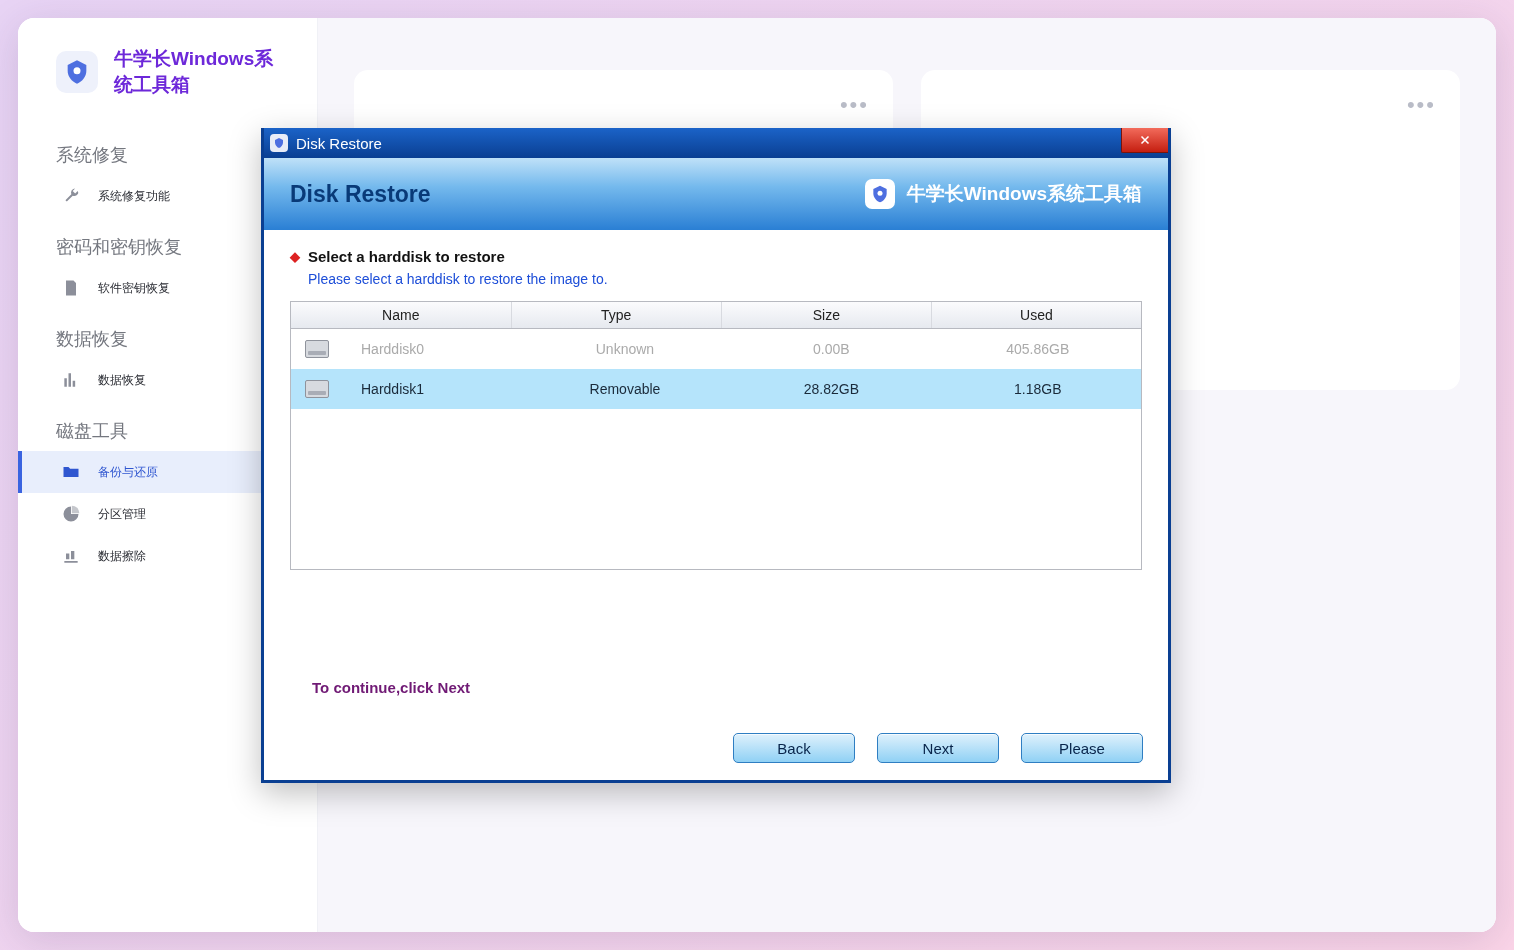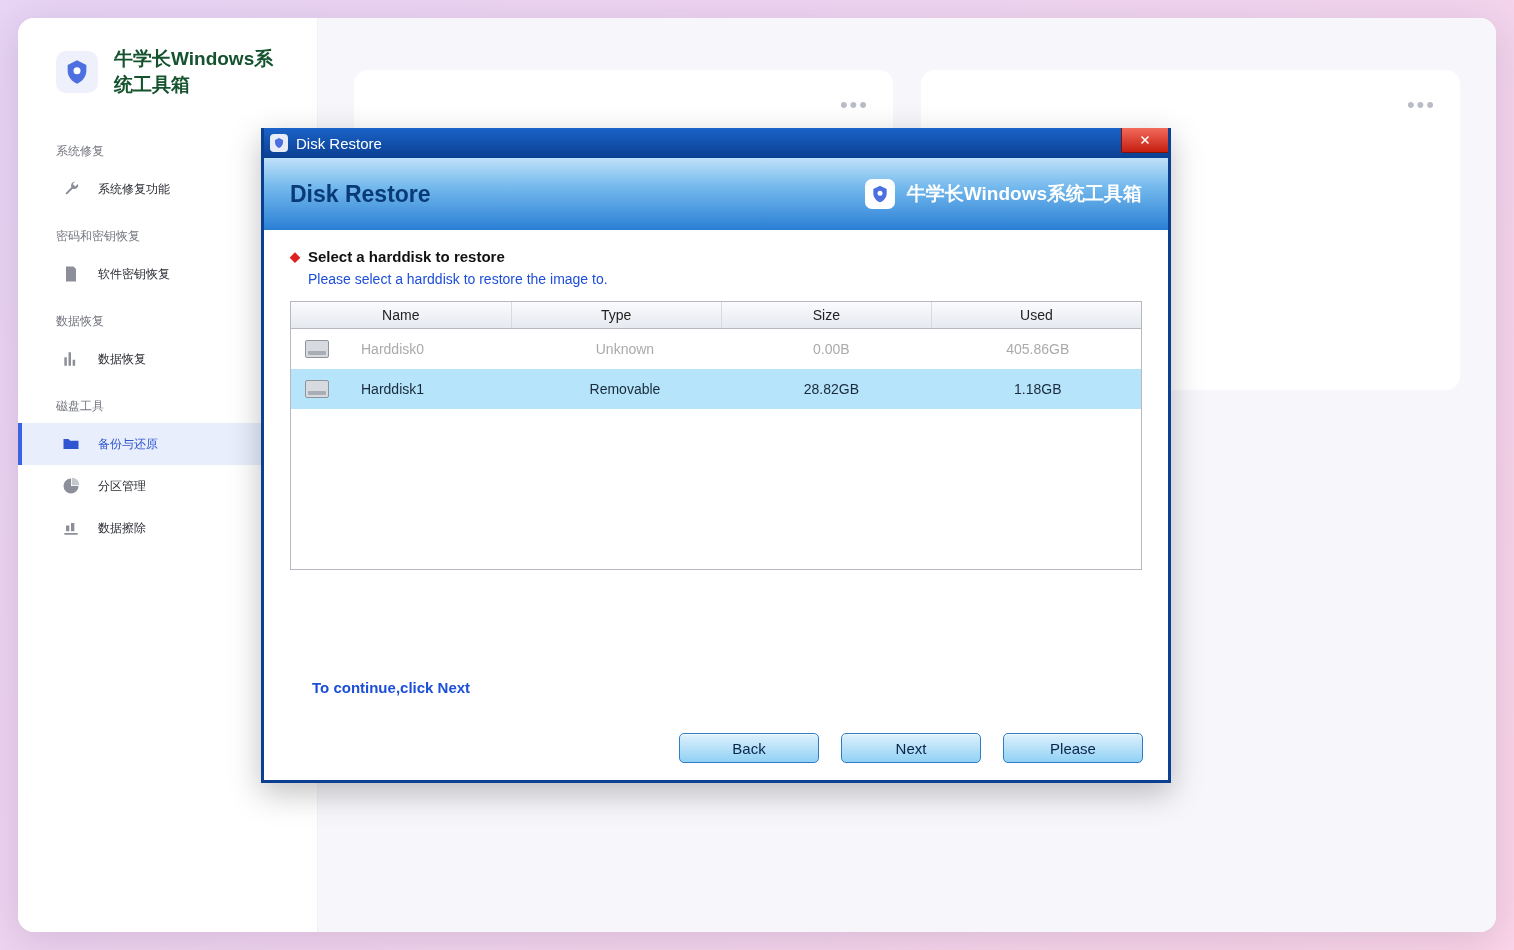--- a/index.html
+++ b/index.html
@@ -44,22 +44,22 @@
   .window-controls .ctl svg{width:24px;height:24px;}
   .window-controls .close-x svg{width:18px;height:18px;}
   
   .sidebar{
     width:var(--sidebar-width);flex:0 0 var(--sidebar-width);padding:28px 0 0 0;box-sizing:border-box;
     border-right:1px solid #f0f1f6;background:#fff;
   }
   .brand{display:flex;align-items:center;gap:16px;padding:0 30px 28px 38px;}
   .brand-icon{width:42px;height:42px;border-radius:10px;background:#eef1fb;display:flex;align-items:center;justify-content:center;}
   .brand-icon svg{width:28px;height:28px;}
-  .brand-title{font-size:19px;font-weight:700;line-height:1.35;color:#14532d;}
-  .nav-section-title{padding:18px 30px 8px 38px;color:#74777f;font-size:12px;font-weight:500;}
+  .brand-title{font-size:19px;font-weight:700;line-height:1.35;color:#6d28d9;}
+  .nav-section-title{padding:18px 30px 8px 38px;color:#74777f;font-size:18px;font-weight:500;}
   .nav-item{display:flex;align-items:center;gap:16px;padding:10px 30px 10px 38px;font-size:12px;color:#2b2d34;cursor:pointer;border-left:4px solid transparent;}
   .nav-item .nav-icn{width:22px;height:22px;display:flex;align-items:center;justify-content:center;color:#8c8f9a;}
   .nav-item .nav-icn svg{width:20px;height:20px;}
   .nav-item.selected{background:var(--selected-bg);color:var(--selected-text);border-left-color:#3a63e0;}
   .nav-item.selected .nav-icn{color:var(--selected-text);}
   
   .content{flex:1;position:relative;background:#f7f6fb;padding:52px 36px 0;box-sizing:border-box;overflow:hidden;}
   .cards-row{display:flex;gap:28px;}
   .card{flex:1;background:var(--card-bg);border-radius:14px;padding:26px 30px 30px;min-height:320px;box-sizing:border-box;position:relative;}
   .card .more{position:absolute;top:22px;right:24px;color:#b9bcc7;font-size:22px;letter-spacing:2px;}
@@ -103,28 +103,28 @@
   .disk-table .thead{display:flex;background:linear-gradient(var(--table-header-top),var(--table-header-bottom));border-bottom:1px solid var(--table-border);}
   .disk-table .th{flex:1;text-align:center;font-size:14px;padding:5px 0;border-right:1px solid #d8dae0;color:#222;}
   .disk-table .th:first-child{flex:1.05;text-align:center;}
   .disk-table .th:last-child{border-right:none;}
   .disk-table .tbody{background:#fff;min-height:240px;}
   .disk-table .tr{display:flex;align-items:center;height:40px;font-size:14px;}
   .disk-table .tr .td{flex:1;text-align:center;}
   .disk-table .tr .td.name{flex:1.05;display:flex;align-items:center;gap:32px;padding-left:14px;text-align:center;}
   .disk-table .tr.disabled{color:var(--row-disabled);}
   .disk-table .tr.selected{background:var(--row-selected);color:#1a2a3a;}
-  .continue-hint{position:absolute;left:48px;bottom:84px;font-size:15px;font-weight:700;color:#1d4ed8;font-family:'Tahoma',sans-serif;}
+  .continue-hint{position:absolute;left:48px;bottom:84px;font-size:15px;font-weight:700;color:#701a75;font-family:'Tahoma',sans-serif;}
   .modal-footer{
     position:absolute;left:3px;right:3px;bottom:3px;height:58px;
     display:flex;justify-content:flex-end;align-items:center;gap:22px;padding-right:22px;
     background:#fff;
   }
   .xp-btn{
-    width:140px;height:30px;border:1px solid var(--xp-btn-border);border-radius:5px;
+    width:122px;height:30px;border:1px solid var(--xp-btn-border);border-radius:5px;
     background:linear-gradient(var(--xp-btn-top),var(--xp-btn-bottom));
     font-size:15px;color:#08244a;cursor:pointer;font-family:'Tahoma',sans-serif;
     box-shadow:inset 0 1px 0 rgba(255,255,255,.7);
   }
   
   .disk-sprite{width:22px;height:16px;background:#d7dadf;border:1px solid #8f939c;border-radius:2px;position:relative;}
   .disk-sprite:after{content:'';position:absolute;left:2px;right:2px;bottom:2px;height:4px;background:#a9adb6;border-radius:1px;}
 </style>
 </head>
 <body>

